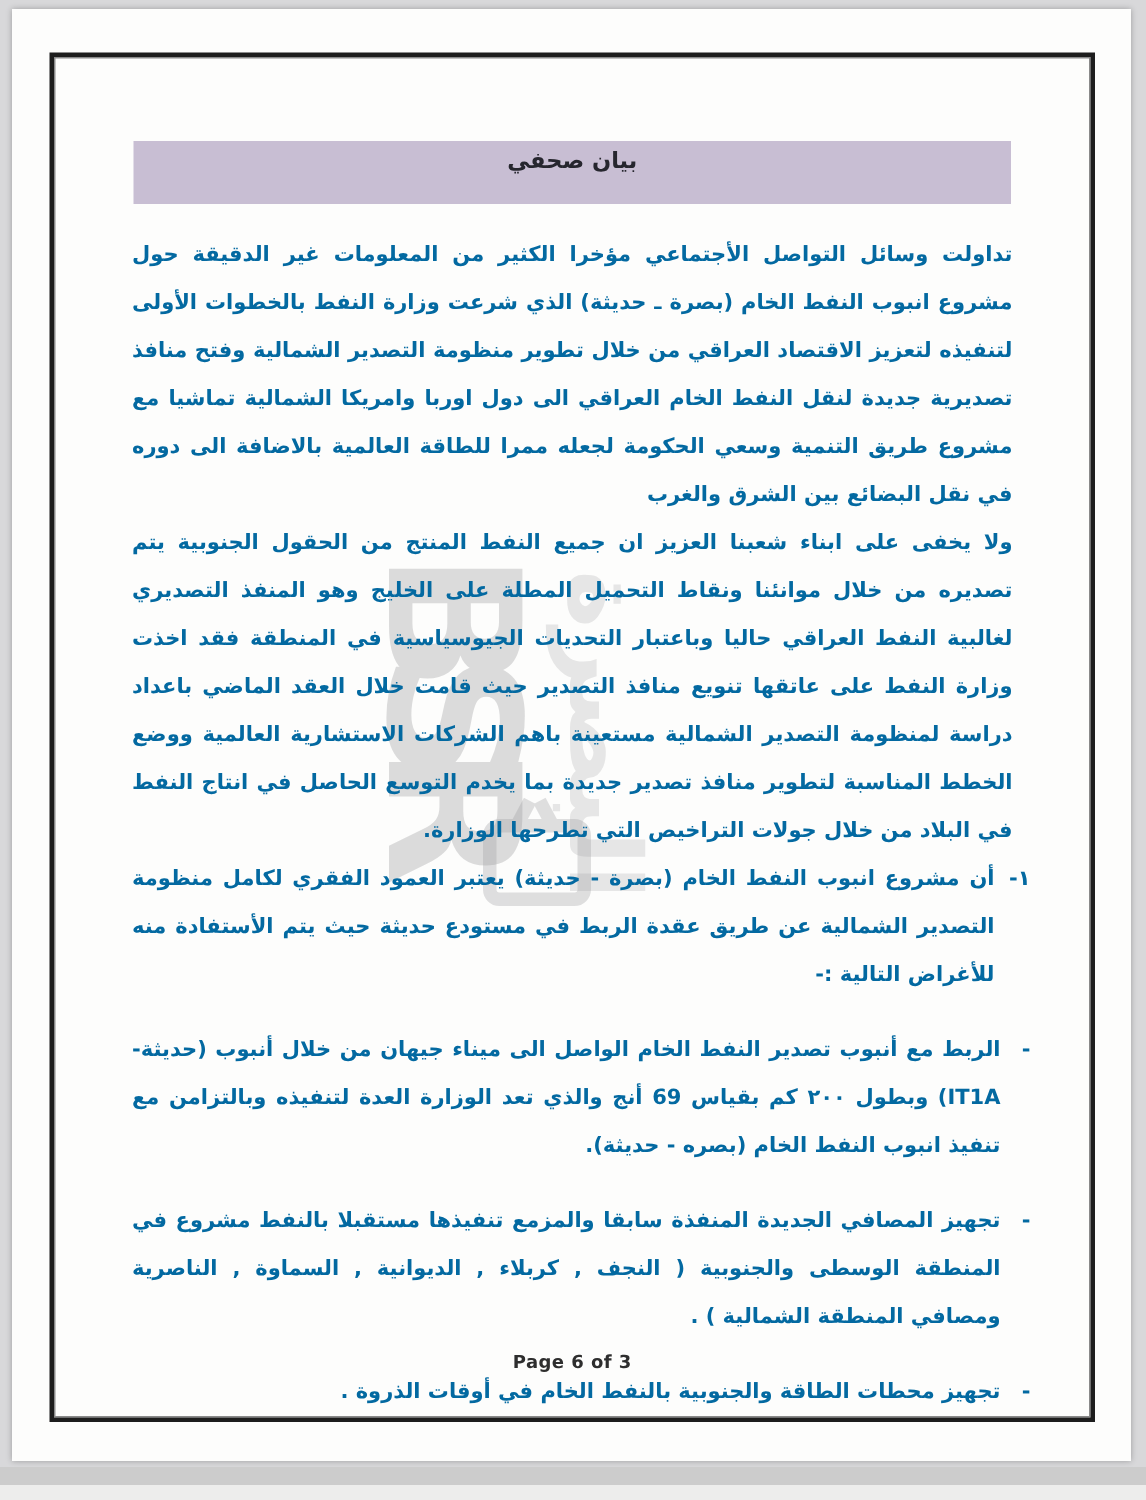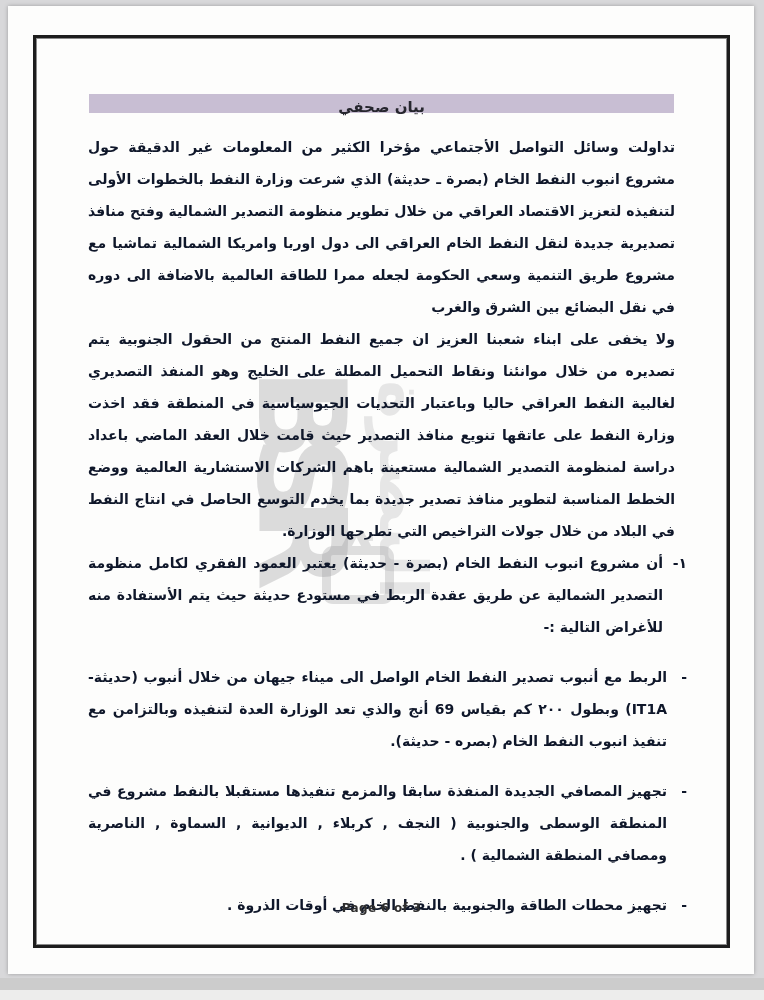--- a/index.html
+++ b/index.html
@@ -53,28 +53,28 @@
     content:"";position:absolute;left:14px;top:-22px;width:9px;height:16px;
     background:#99999c;transform:rotate(28deg);
   }
   .wm-tv::after{
     content:"";position:absolute;left:28px;top:-22px;width:9px;height:16px;
     background:#99999c;transform:rotate(-28deg);
   }
 
   
   .titlebar{
-    height:19px;line-height:26px;margin:0 1px 18px 1px;
+    height:42px;line-height:26px;margin:0 1px 18px 1px;
     background:#c8bed3;
     text-align:center;font-size:15px;font-weight:bold;color:#26262e;
   }
 
   
   .para, .numtext, .bultext, .num, .dash{
-    font-size:14px;font-weight:bold;color:#0f172a;
+    font-size:14px;font-weight:bold;color:#0369a1;
   }
   .para{
     margin:0;line-height:32px;
     text-align:justify;text-align-last:right;
   }
   .row{display:flex;margin-left:0;margin-right:-12px;}
   .num{flex:0 0 24px;line-height:32px;}
   .dash{flex:0 0 20px;line-height:32px;}
   .numtext,.bultext{
     flex:1;line-height:32px;text-align:justify;text-align-last:right;

